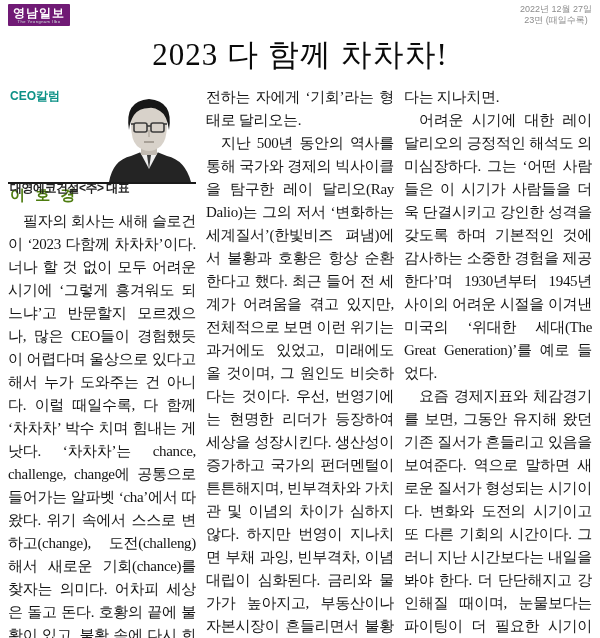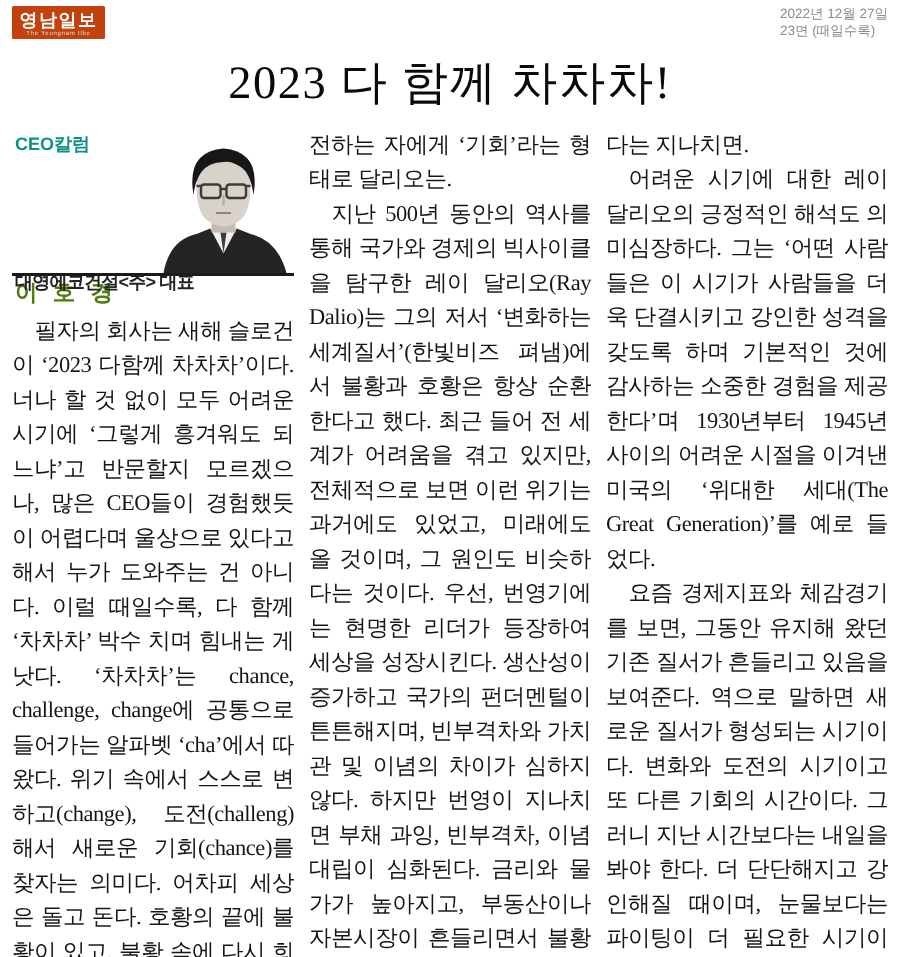--- a/index.html
+++ b/index.html
@@ -4,27 +4,27 @@
 <style>
   * { margin:0; padding:0; box-sizing:border-box; }
   html,body { width:600px; height:638px; background:#ffffff; overflow:hidden; }
   body { font-family:"Liberation Serif","DejaVu Serif",serif; color:#111; }
 
   .page { width:600px; height:638px; padding:4px 8px 6px 8px; position:relative; }
 
   
   .masthead { display:flex; justify-content:space-between; align-items:flex-start; height:26px; }
   .logo-box {
-    background:#c2410c; color:#fff; width:62px; height:22px;
+    background:#701a75; color:#fff; width:62px; height:22px;
     display:flex; flex-direction:column; align-items:center; justify-content:center;
     border-radius:1px;
   }
   .logo-main { font-family:"Liberation Sans","DejaVu Sans",sans-serif; font-weight:bold; font-size:12px; line-height:12px; letter-spacing:1px; }
   .logo-sub  { font-family:"Liberation Sans","DejaVu Sans",sans-serif; font-size:4px; line-height:5px; color:#cfe3dc; letter-spacing:.5px; }
-  .issue-info { text-align:left; font-family:"Liberation Sans","DejaVu Sans",sans-serif; font-size:9px; line-height:11px; color:#8c8c8c; }
+  .issue-info { text-align:center; font-family:"Liberation Sans","DejaVu Sans",sans-serif; font-size:9px; line-height:11px; color:#8c8c8c; }
 
   
   .headline {
     text-align:center; font-size:31px; font-weight:normal; letter-spacing:1px;
     margin:4px 0 10px 0; color:#0a0a0a;
   }
 
   
   .content { display:flex; gap:10px; }
   .col { width:188px; flex:0 0 188px; }

